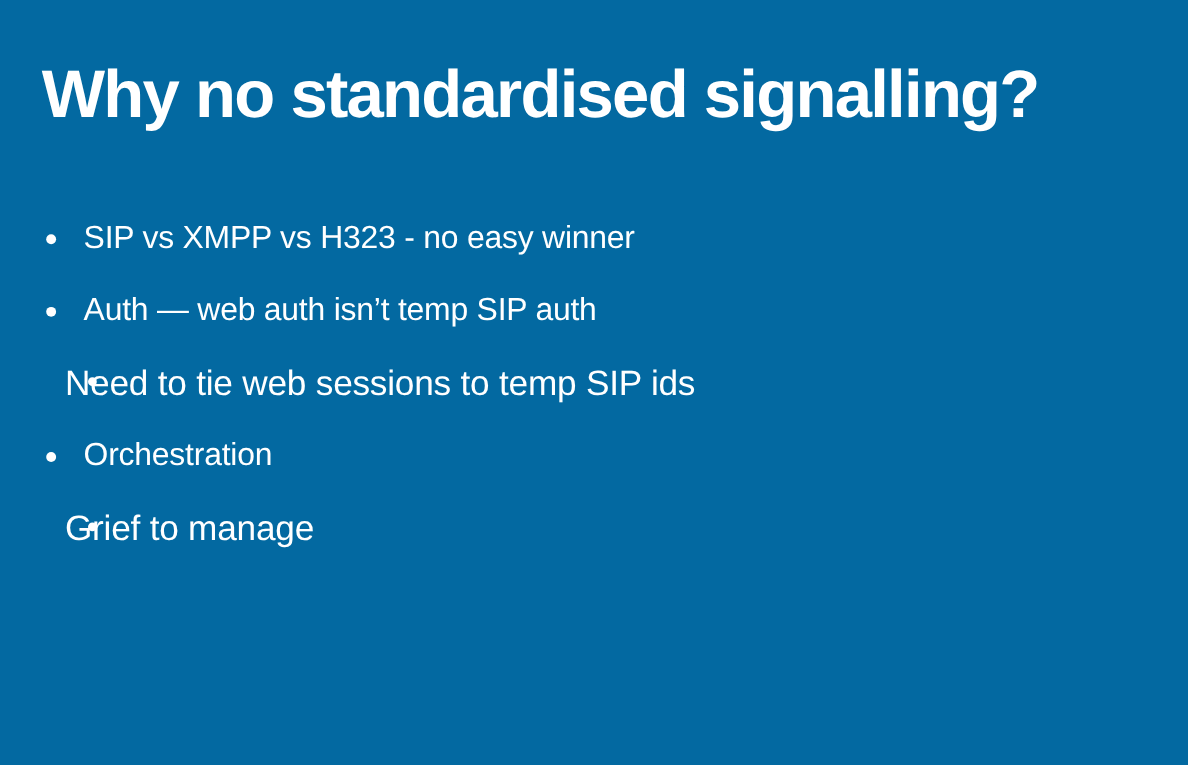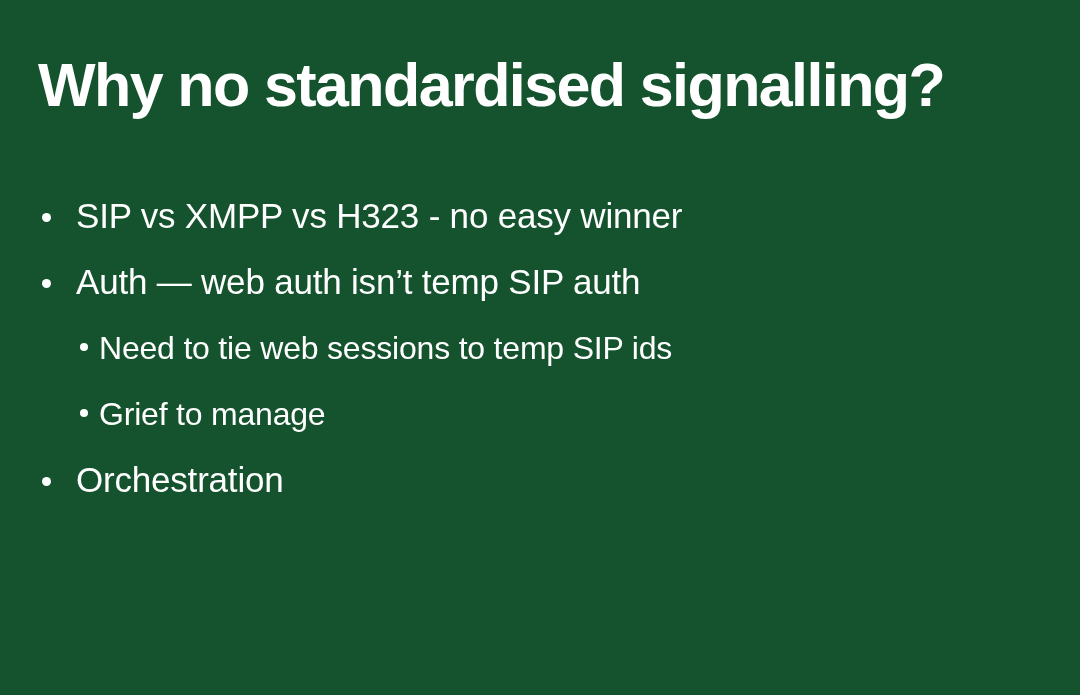--- a/index.html
+++ b/index.html
@@ -8,21 +8,21 @@
     background: #000000;
   }
   body {
     font-family: "Liberation Sans", sans-serif;
     -webkit-font-smoothing: antialiased;
   }
   #slide {
     position: relative;
     width: 1080px;
     height: 695px;
-    background: #14532d;
+    background: #0369a1;
     overflow: hidden;
   }
   #slide-title {
     position: absolute;
     left: 38px;
     top: 12px;
     width: 1010px;
     font-size: 61px;
     font-weight: bold;
     letter-spacing: -1.6px;
@@ -38,21 +38,21 @@
   }
   .bullet-row {
     position: relative;
     display: block;
   }
   .bullet-row.level-1 {
     padding-left: 76px;
     margin-bottom: 26px;
   }
   .bullet-row.level-2 {
-    padding-left: 99px;
+    padding-left: 59px;
     margin-bottom: 26px;
   }
   .bullet-dot {
     position: absolute;
     top: 0;
     border-radius: 50%;
     background: #ffffff;
   }
   .level-1 > .bullet-dot {
     left: 42px;
@@ -65,21 +65,21 @@
     width: 8px;
     height: 8px;
     margin-top: 15px;
   }
   .bullet-text {
     display: block;
     color: #ffffff;
     white-space: pre-line;
   }
   .level-1 .bullet-text {
-    font-size: 35px;
+    font-size: 29px;
     line-height: 40px;
     letter-spacing: -0.2px;
   }
   .level-2 .bullet-text {
     font-size: 32px;
     line-height: 40px;
     letter-spacing: -0.2px;
   }
 </style>
 </head>
@@ -99,25 +99,25 @@
     <div class="bullet-row level-1">
       <span class="bullet-dot"></span>
       <span class="bullet-text">Auth — web auth isn’t temp SIP auth</span>
     </div>
 
     <div class="bullet-row level-2">
       <span class="bullet-dot"></span>
       <span class="bullet-text">Need to tie web sessions to temp SIP ids</span>
     </div>
 
+    <div class="bullet-row level-1">
+      <span class="bullet-dot"></span>
+      <span class="bullet-text">Orchestration</span>
+    </div>
+
     <div class="bullet-row level-2">
       <span class="bullet-dot"></span>
       <span class="bullet-text">Grief to manage</span>
-    </div>
-
-    <div class="bullet-row level-1">
-      <span class="bullet-dot"></span>
-      <span class="bullet-text">Orchestration</span>
     </div>
 
 
   </div>
 </div>
 
 </body></html>

